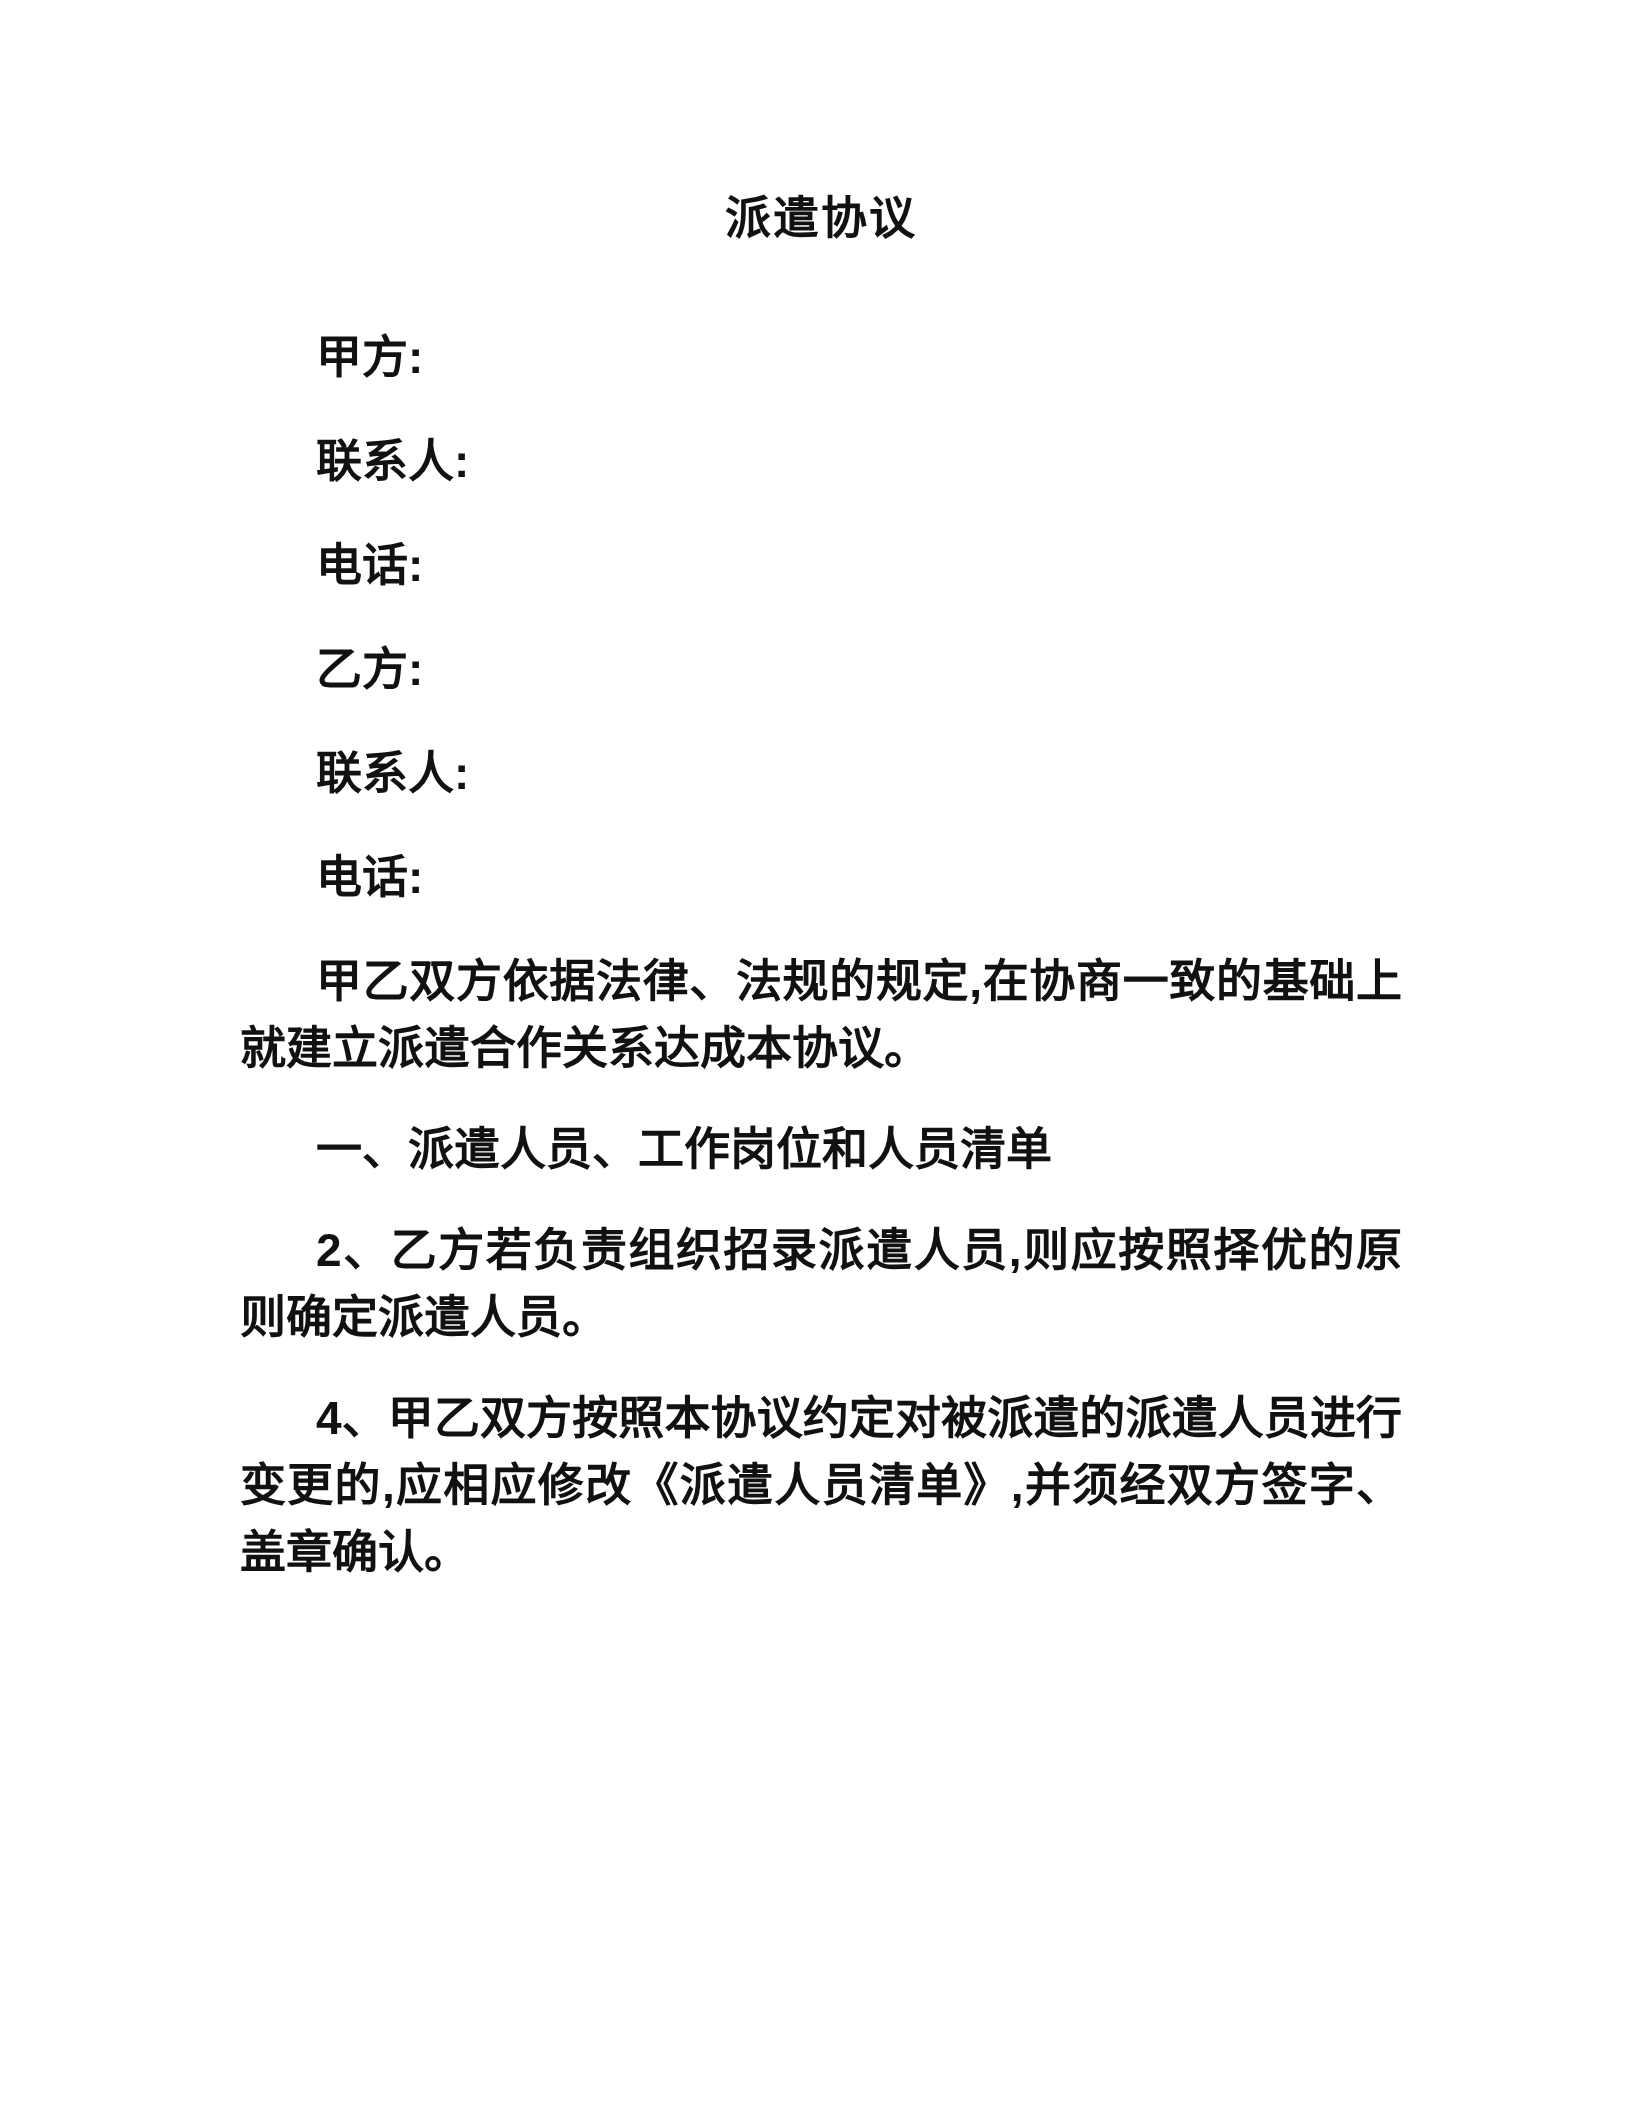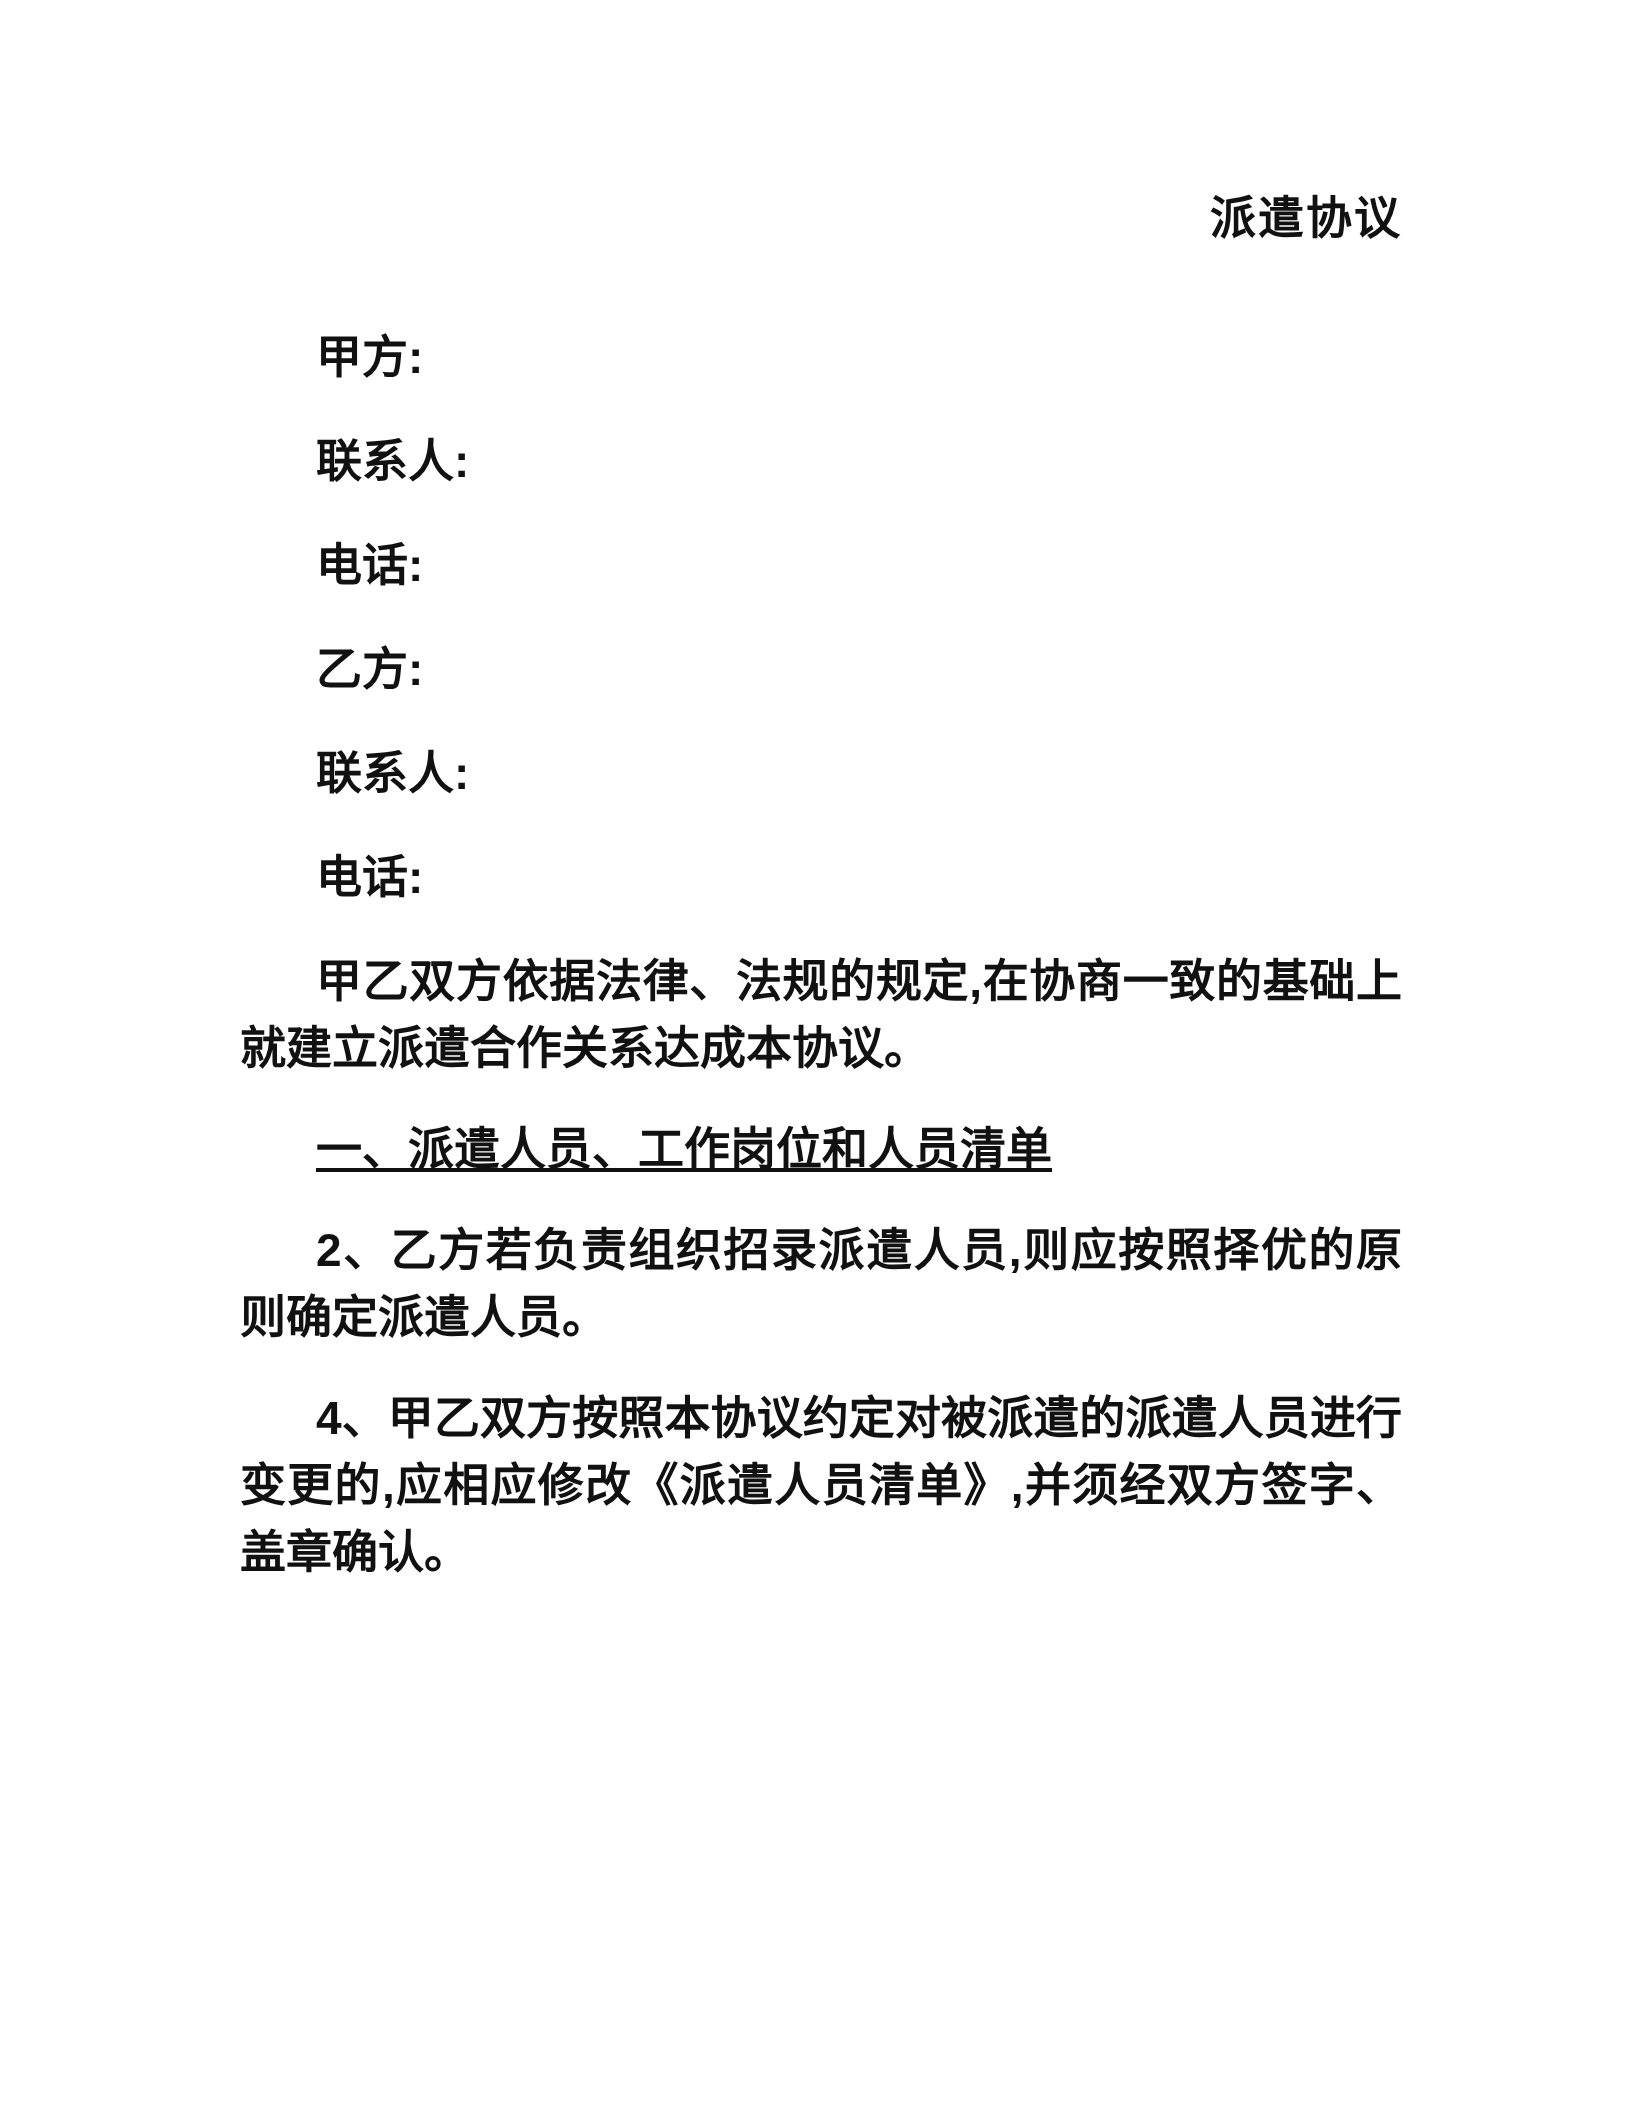--- a/index.html
+++ b/index.html
@@ -14,40 +14,39 @@
     box-sizing: border-box;
     background: #ffffff;
     color: #111111;
     font-family: "Liberation Sans", "DejaVu Sans", sans-serif;
     padding: 190px 230px 80px 240px;
   }
   .doc-title {
     font-size: 46px;
     font-weight: 700;
     line-height: 1.25;
-    text-align: right;
+    text-align: center;
     letter-spacing: 2px;
     margin: 0 0 76px 0;
   }
   .para {
     font-size: 46px;
     font-weight: 600;
     line-height: 67px;
     margin: 0 0 34px 0;
     text-indent: 76px;
     word-break: break-all;
     text-align: justify;
   }
   .field {
     font-weight: 700;
     margin-bottom: 37px;
   }
   .heading {
     font-weight: 700;
-    text-decoration: underline;
   }
 </style>
 </head>
 <body>
 
 <div class="page">
 
   <h1 class="doc-title">派遣协议</h1>
 
   <p class="para field">甲方:</p>

